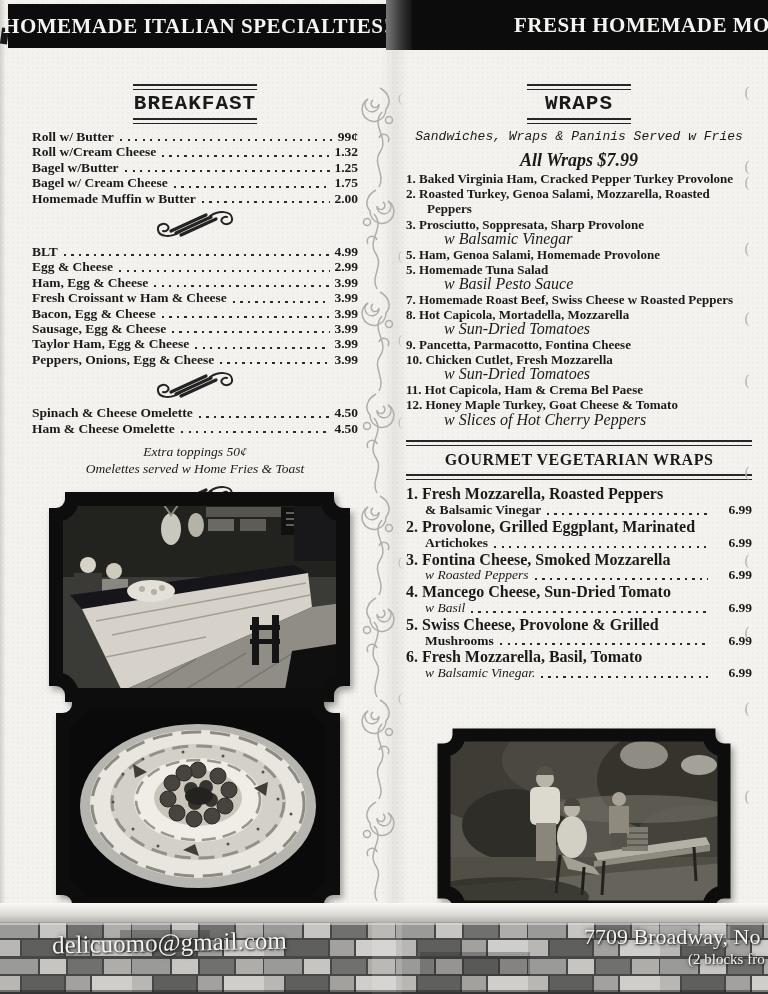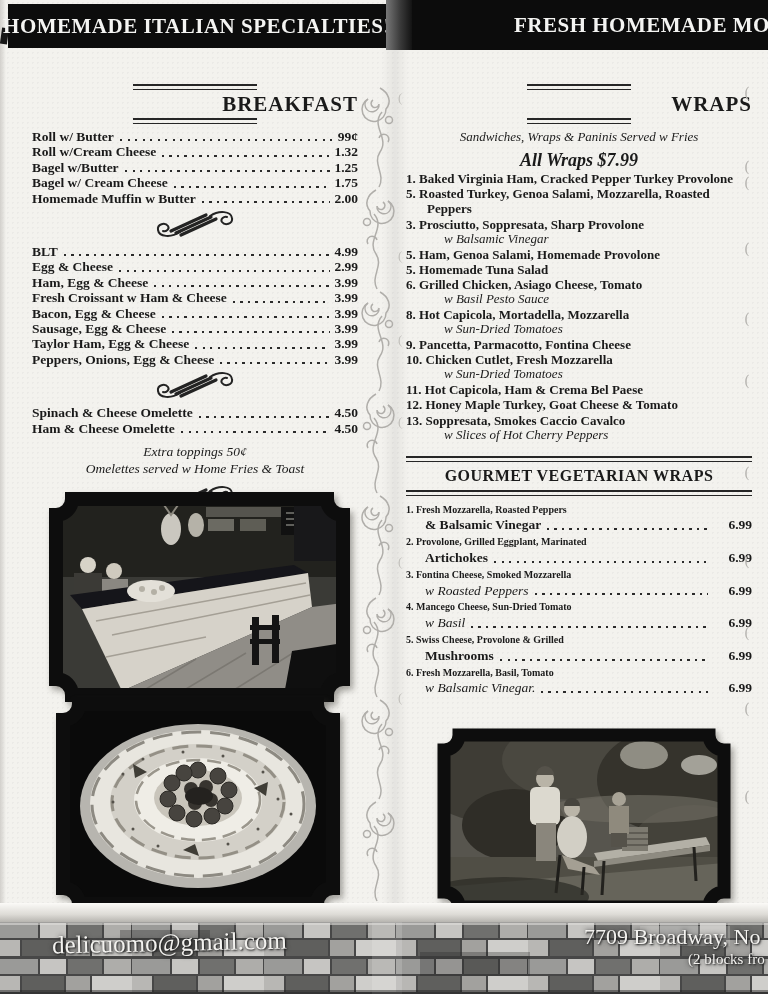--- a/index.html
+++ b/index.html
@@ -15,47 +15,47 @@
     color:#f4f4f2;display:flex;align-items:center;justify-content:center;
     font-size:21px;font-weight:bold;letter-spacing:.5px;white-space:nowrap;}
   .banner-fold{position:absolute;left:386px;top:0;width:26px;height:50px;
     background:linear-gradient(90deg,#787878,#3a3a3a 55%,#131313);}
   .banner-right{position:absolute;left:412px;top:0;width:356px;height:50px;background:#0c0c0c;
     color:#f4f4f2;display:flex;align-items:center;padding-left:102px;box-sizing:border-box;
     font-size:21px;font-weight:bold;letter-spacing:.5px;white-space:nowrap;overflow:hidden;}
   
   .col-left{position:absolute;left:32px;top:84px;width:326px;}
   .col-right{position:absolute;left:406px;top:84px;width:346px;}
-  .sec-head{text-align:right;}
+  .sec-head{text-align:center;font-family:Liberation Mono, monospace;}
   .drule{border-top:2px solid #262626;border-bottom:1px solid #262626;height:3px;box-sizing:content-box;}
   .w120{width:124px;margin:0 auto;}
   .w100{width:104px;margin:0 auto;}
   .sec-title{font-size:21px;font-weight:bold;letter-spacing:1px;line-height:26px;margin:1px 0;}
   
   .prow{display:flex;align-items:flex-end;font-weight:bold;font-size:13.5px;line-height:15.4px;}
   .pname,.pprice{white-space:nowrap;}
   .dots{flex:1;height:2px;margin:0 4px 3px 6px;align-self:flex-end;min-width:8px;
     background-image:repeating-linear-gradient(90deg,#2b2b2b 0 2.2px,transparent 2.2px 7.5px);}
   .list{margin-top:5px;}
   .flr-wrap{display:flex;justify-content:center;margin:5px 0 4px;}
   .note-line{text-align:center;font-style:italic;font-size:13.5px;line-height:16.5px;}
   .notes{margin-top:8px;}
   
-  .subtitle{text-align:center;font-style:italic;font-size:13px;line-height:15px;margin-top:5px;}
+  .subtitle{text-align:center;font-style:italic;font-size:13px;line-height:15px;margin-top:5px;font-family:Liberation Mono, monospace;}
   .price-line{text-align:center;font-style:italic;font-weight:bold;font-size:18px;line-height:22px;margin-top:5px;}
   .wrap-list{}
   .wtext{padding-left:21px;text-indent:-21px;font-weight:bold;font-size:13px;line-height:15.2px;}
-  .wnote{padding-left:38px;font-size:13px;line-height:14.8px;}
+  .wnote{padding-left:38px;font-size:16px;line-height:14.8px;}
   .wnote:empty{display:none;}
   .ital{font-style:italic;font-weight:normal;}
   .gv-head{margin-top:13px;text-align:center;}
   .gv-title{font-size:16px;font-weight:bold;letter-spacing:.5px;line-height:26px;margin:1px 0;}
   .veg-list{margin-top:6px;}
   .vitem{margin-bottom:1px;}
-  .vline1{font-weight:bold;font-size:10px;line-height:15.8px;}
+  .vline1{font-weight:bold;font-size:16px;line-height:15.8px;}
   .vline2{display:flex;align-items:flex-end;padding-left:19px;font-size:13.5px;line-height:15.8px;}
   .v2t{font-weight:bold;white-space:nowrap;}
   .v2t.ital{font-style:italic;font-weight:normal;}
   .vitem .pprice{font-weight:bold;margin-left:16px;}
   
   .swirls{position:absolute;left:356px;top:86px;}
   .edge-curls{position:absolute;left:744px;top:84px;width:20px;height:740px;}
   .edge-curls span{position:absolute;color:#b6b4b0;font-size:15px;font-family:"DejaVu Serif",serif;}
   .left-curls{position:absolute;left:398px;top:84px;width:14px;height:640px;}
   .left-curls span{position:absolute;color:#c2c0bc;font-size:13px;}
@@ -253,44 +253,47 @@
   </div>
   <div class="subtitle">Sandwiches, Wraps &amp; Paninis Served w Fries</div>
   <div class="price-line">All Wraps $7.99</div>
   <div class="wrap-list">
   <div class="witem">
     <div class="wtext">1. Baked Virginia Ham, Cracked Pepper Turkey Provolone</div>
 
   </div>
 
   <div class="witem">
-    <div class="wtext">5. Roasted Turkey, Genoa Salami, Mozzarella, Roasted Peppers</div>
+    <div class="wtext">2. Roasted Turkey, Genoa Salami, Mozzarella, Roasted Peppers</div>
 
   </div>
 
   <div class="witem">
     <div class="wtext">3. Prosciutto, Soppresata, Sharp Provolone</div>
     <div class="wnote ital">w Balsamic Vinegar</div>
   </div>
 
   <div class="witem">
     <div class="wtext">5. Ham, Genoa Salami, Homemade Provolone</div>
 
   </div>
 
   <div class="witem">
     <div class="wtext">5. Homemade Tuna Salad</div>
 
   </div>
 
   <div class="witem">
-    <div class="wtext">6. Grilled Chicken, Asiago Cheese, Tomato</div>
     <div class="wnote ital">w Basil Pesto Sauce</div>
   </div>
 
+  <div class="witem">
+    <div class="wtext">7. Homemade Roast Beef, Swiss Cheese w Roasted Peppers</div>
+
+  </div>
 
   <div class="witem">
     <div class="wtext">8. Hot Capicola, Mortadella, Mozzarella</div>
     <div class="wnote ital">w Sun-Dried Tomatoes</div>
   </div>
 
   <div class="witem">
     <div class="wtext">9. Pancetta, Parmacotto, Fontina Cheese</div>
 
   </div>
@@ -304,21 +307,20 @@
     <div class="wtext">11. Hot Capicola, Ham &amp; Crema Bel Paese</div>
 
   </div>
 
   <div class="witem">
     <div class="wtext">12. Honey Maple Turkey, Goat Cheese &amp; Tomato</div>
 
   </div>
 
   <div class="witem">
-    <div class="wtext">13. Soppresata, Smokes Caccio Cavalco</div>
     <div class="wnote ital">w Slices of Hot Cherry Peppers</div>
   </div>
 </div>
 
   <div class="gv-head">
     <div class="drule"></div>
     <div class="gv-title">GOURMET VEGETARIAN WRAPS</div>
     <div class="drule"></div>
   </div>
   <div class="veg-list">

